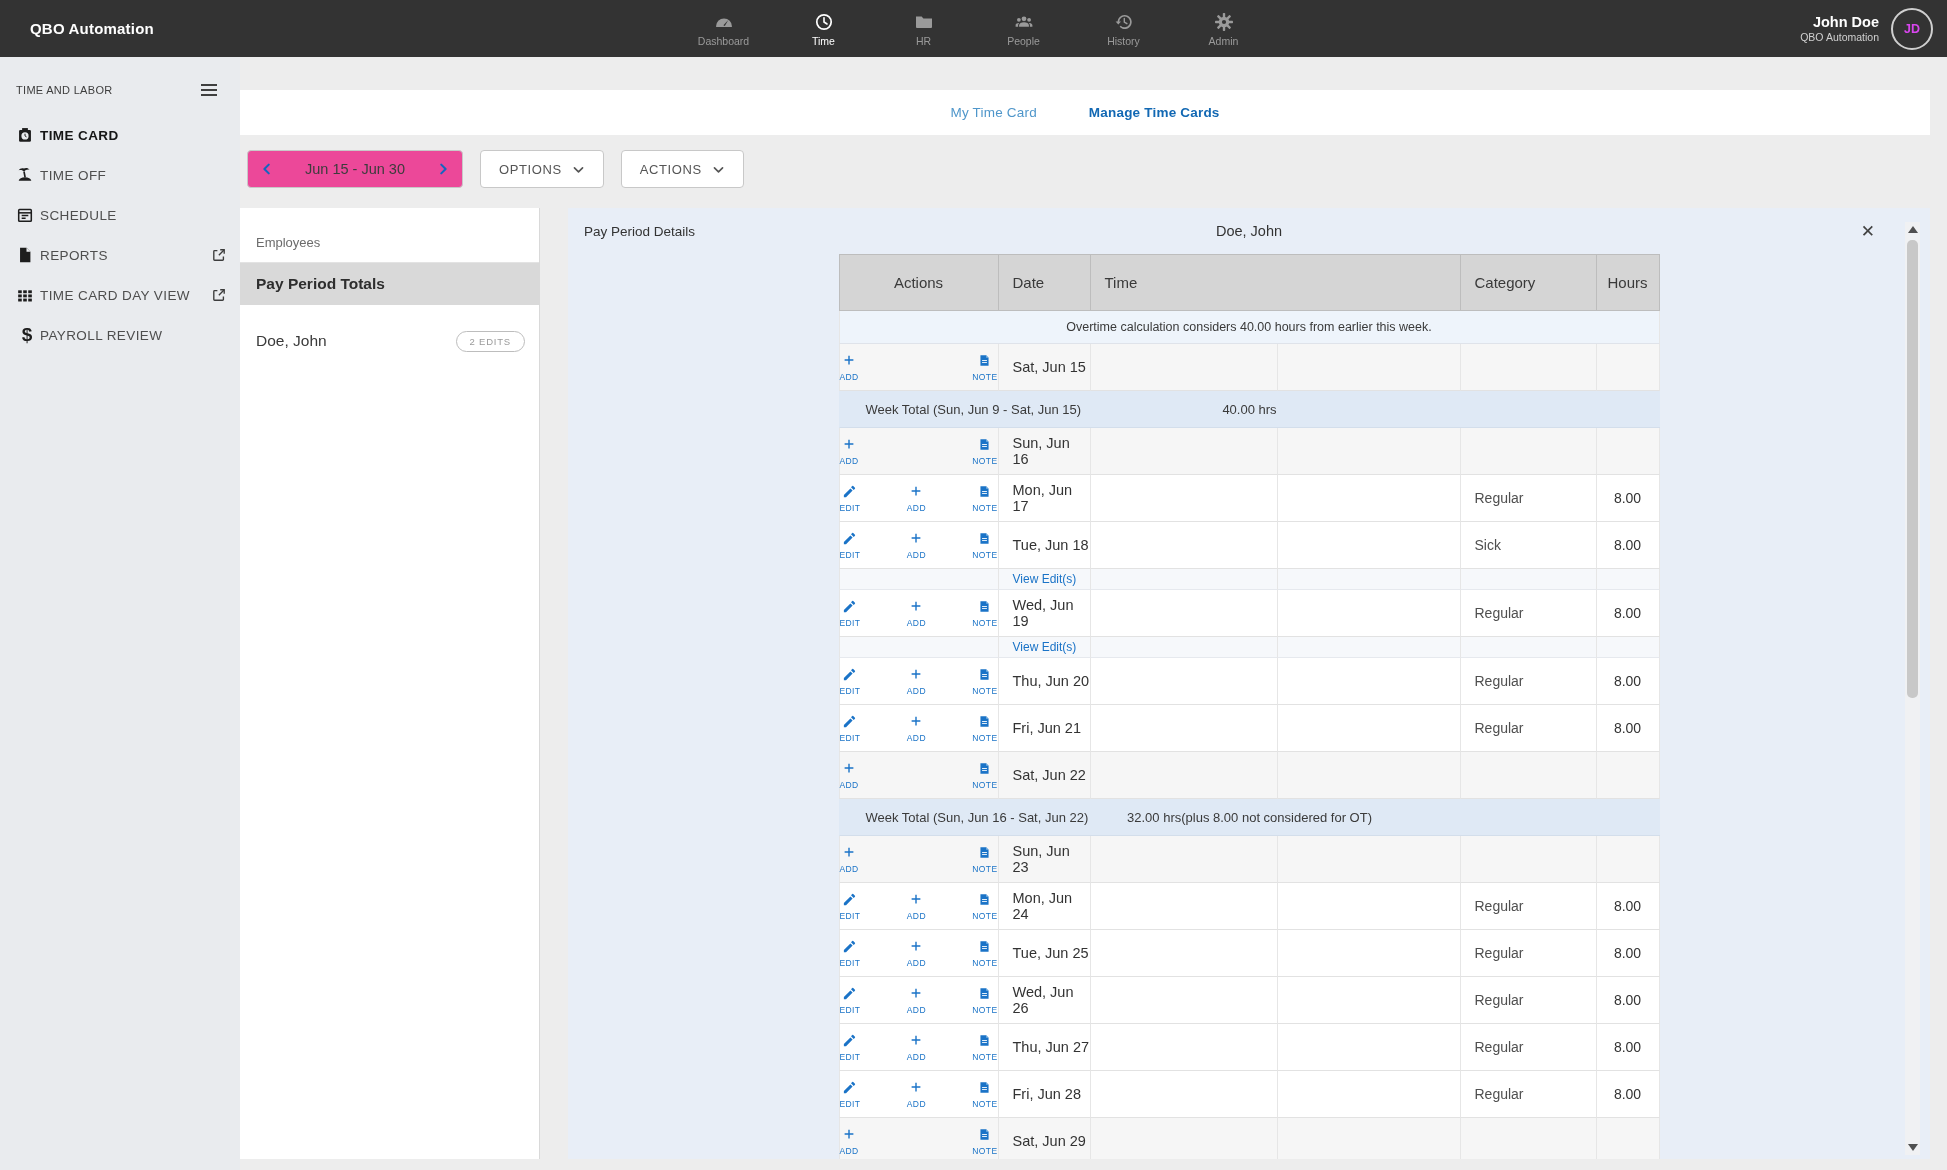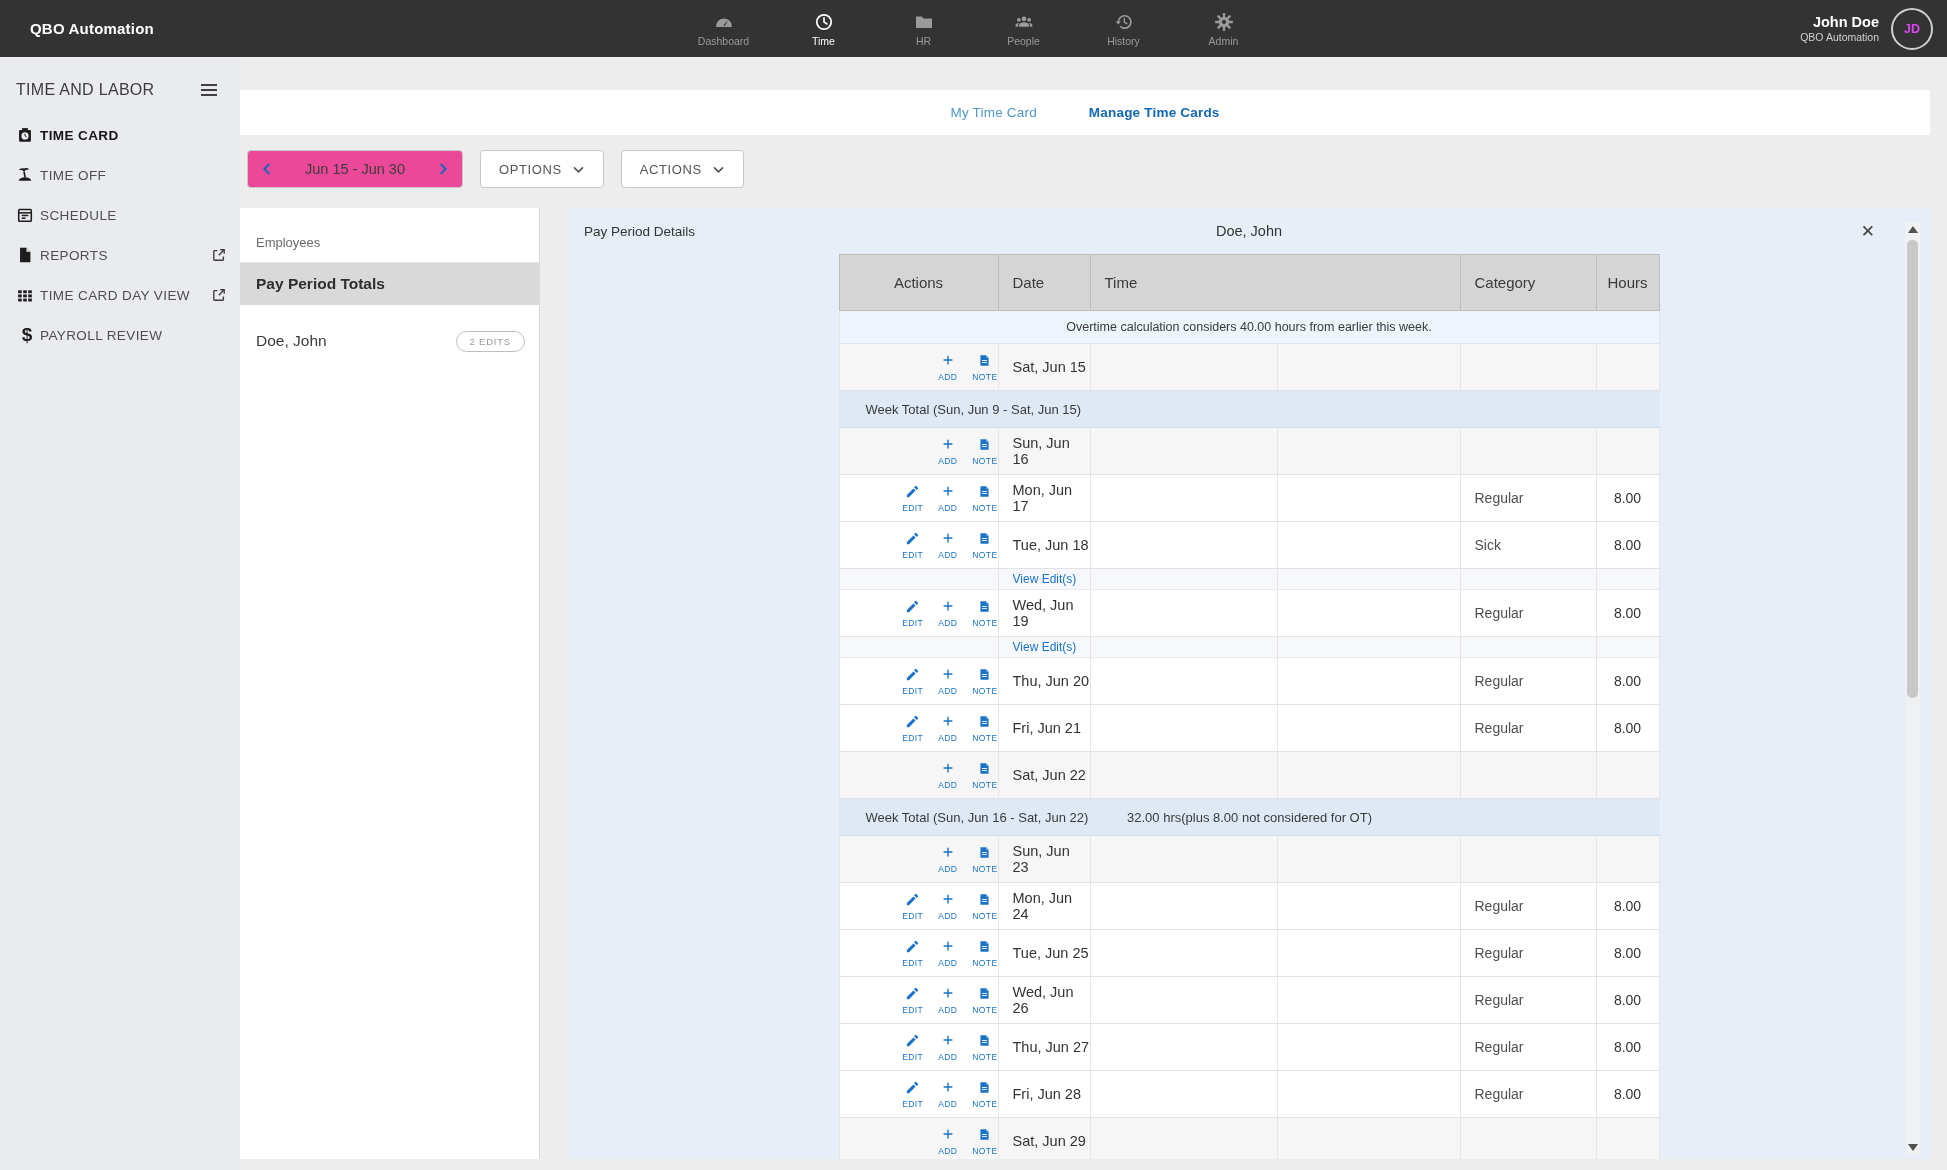--- a/index.html
+++ b/index.html
@@ -17,21 +17,21 @@
   .user { margin-left:auto; display:flex; align-items:center; margin-right:14px; cursor:pointer; }
   .user-text { text-align:right; margin-right:12px; }
   .user-name { color:#fff; font-size:14.5px; font-weight:700; line-height:17px; }
   .user-company { color:#d0d0d0; font-size:10.5px; }
   .avatar { width:42px; height:42px; border-radius:50%; border:2px solid #cfcfcf; color:#d946ef; font-size:12.5px; font-weight:700; display:flex; align-items:center; justify-content:center; }
 
   
   .app { display:flex; height:1113px; }
   .sidebar { width:240px; background:#e9ebee; padding-top:24px; flex-shrink:0; }
   .sidebar-head { display:flex; align-items:center; padding:0 20px 0 16px; margin-bottom:16px; }
-  .sidebar-title { font-size:16px; color:#3d3d3d; letter-spacing:.3px; }
+  .sidebar-title { font-size:11px; color:#3d3d3d; letter-spacing:.3px; }
   .hamburger { margin-left:auto; cursor:pointer; display:flex; flex-direction:column; gap:3px; padding:3px; }
   .hamburger i { display:block; width:16px; height:2px; background:#3f3f3f; }
   .side-item { height:40px; display:flex; align-items:center; padding-left:16px; cursor:pointer; }
   .side-item .icn { width:22px; color:#1d1d1d; display:flex; align-items:center; }
   .side-item .dollar { font-size:19px; font-weight:600; color:#1d1d1d; justify-content:center; }
   .side-label { margin-left:2px; font-size:13.5px; letter-spacing:.4px; color:#4e4e4e; }
   .side-item.active .side-label { color:#161616; font-weight:700; }
   .icn.ext { margin-left:auto; margin-right:12px; color:#3c3c3c; width:17px; }
 
   .content { flex:1; display:flex; flex-direction:column; padding-right:17px; }
@@ -71,21 +71,21 @@
   .th.span2 { grid-column:span 2; }
   .flat-row { width:100%; }
   .note-row { height:33px; background:#eef4fb; border-bottom:1px solid #dfe3ea; border-left:1px solid #e6e6e6; border-right:1px solid #e6e6e6; display:flex; align-items:center; justify-content:center; font-size:12.5px; color:#3a3a3a; }
   .td { background:#fff; border-right:1px solid #e6e6e6; border-bottom:1px solid #e2e2e2; display:flex; align-items:center; min-height:47px; }
   .trow > .td:first-child { border-left:1px solid #e6e6e6; }
   .day .td { height:47px; }
   .weekend .td { background:#f6f6f6; }
   .td.date { font-size:14.5px; color:#333; padding-left:14px; }
   .td.cat { font-size:14px; color:#4f4f4f; padding-left:14px; }
   .td.hours { font-size:14px; color:#333; justify-content:center; }
-  .td.actions { justify-content:flex-end; gap:15px; }
+  .td.actions { justify-content:space-between; gap:15px; }
   .act { display:flex; flex-direction:column; align-items:center; color:#1a73c7; cursor:pointer; }
   .act .act-ic { height:15px; display:flex; align-items:center; }
   .act-label { font-size:8.5px; letter-spacing:.4px; margin-top:4px; }
   .week-total { height:37px; background:#dfe9f5; border-bottom:1px solid #d3deeb; border-left:1px solid #dfe9f5; position:relative; display:flex; align-items:center; }
   .wt-label { position:absolute; left:26px; font-size:13px; color:#3a3a3a; }
   .wt-value { width:100%; text-align:center; font-size:13px; color:#3a3a3a; }
   .ve-row .td { min-height:21px; height:21px; background:#f6f8fb; border-bottom-color:#e6e9ee; }
   .ve-link { font-size:12px; color:#1a73c7; padding-left:14px; cursor:pointer; }
 
   
@@ -356,20 +356,21 @@
                   </div>
                 </div>
                 <div class="td date">Sat, Jun 15</div>
                 <div class="td time"></div>
                 <div class="td time"></div>
                 <div class="td cat"></div>
                 <div class="td hours"></div>
               </div>
               <div class="flat-row week-total">
                 <span class="wt-label">Week Total (Sun, Jun 9 - Sat, Jun 15)</span>
+                <span class="wt-value">40.00 hrs</span>
               </div>
               <div class="trow day weekend">
                 <div class="td actions">
                   <div class="act">
                     <span class="act-ic">
                       <svg viewBox="0 0 16 16" width="14" height="14" fill="currentColor">
                         <path d="M7.2 3h1.6v4.2H13v1.6H8.8V13H7.2V8.8H3V7.2h4.2z"></path>
                       </svg>
                     </span>
                     <span class="act-label">ADD</span>

